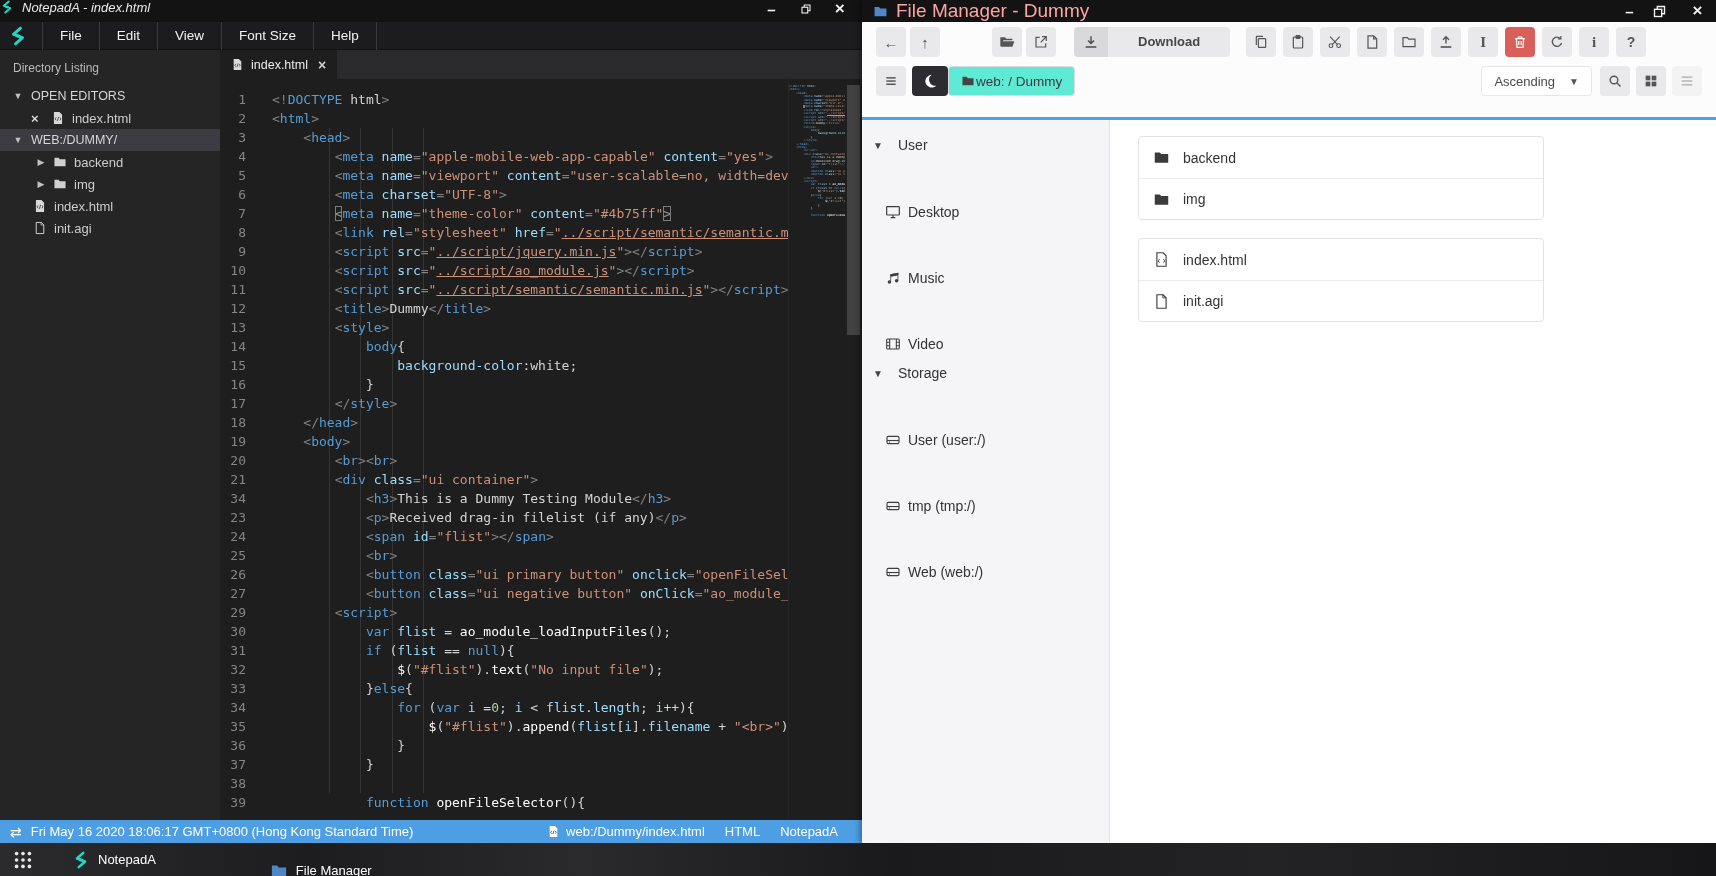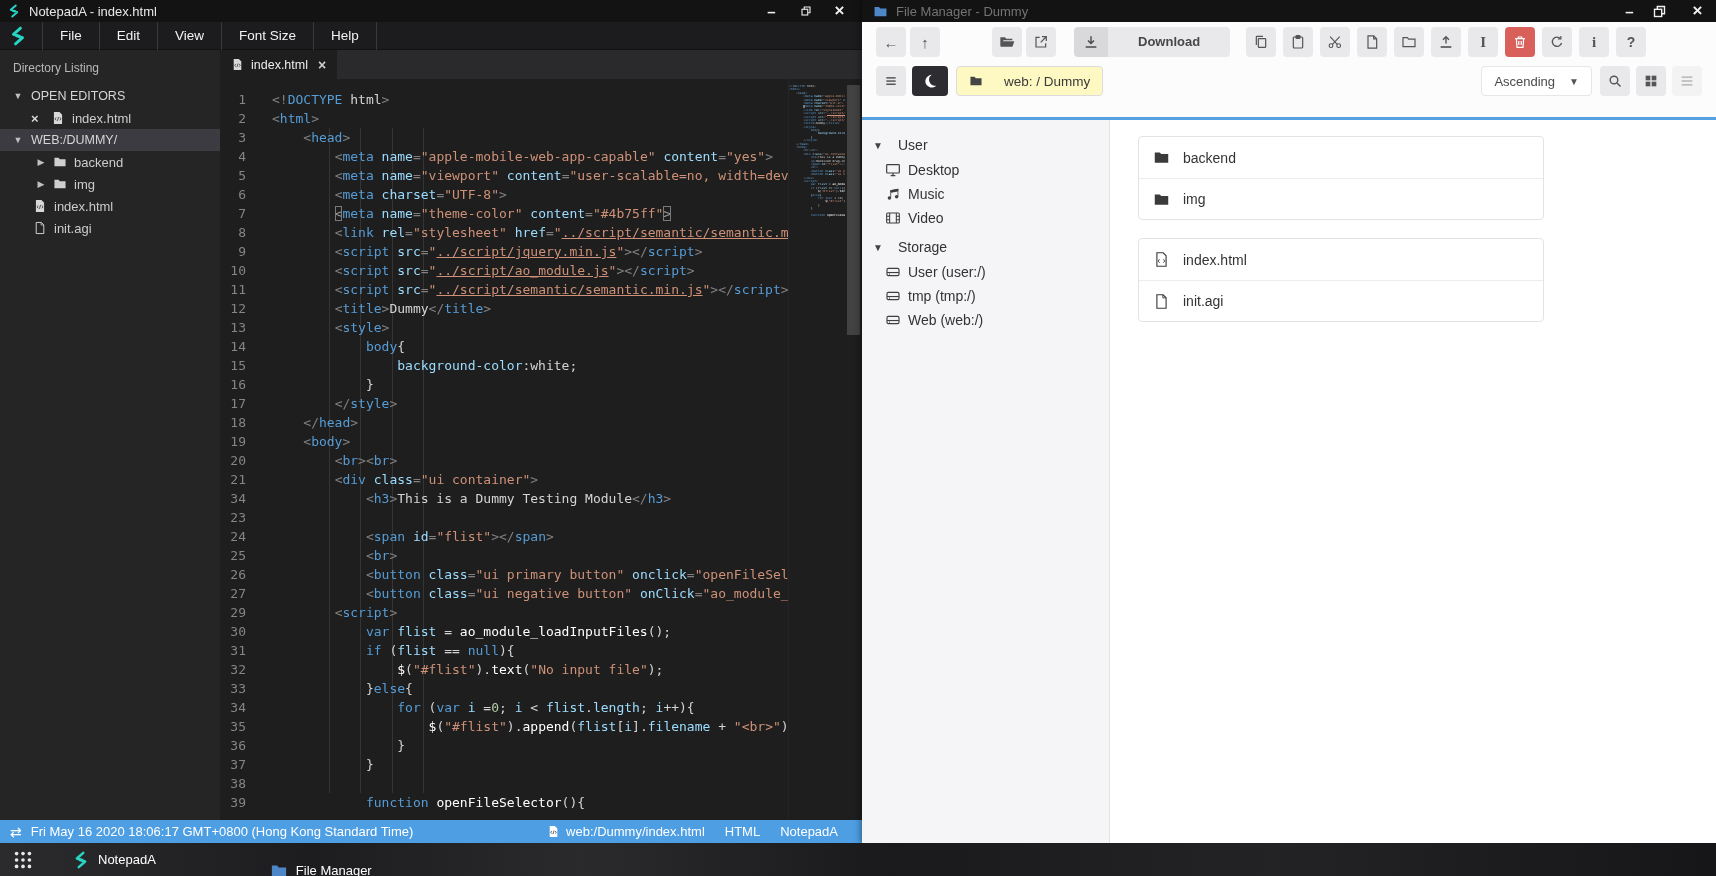--- a/index.html
+++ b/index.html
@@ -20,21 +20,21 @@
     display:flex; align-items:center; padding-left:12px; color:#fff;
   }
   .tb-apps-grid { width:22px; height:22px; color:#e8e8e8; cursor:pointer; }
   .tb-entry { display:flex; align-items:center; gap:8px; margin-left:32px; height:33px; padding:0 6px; cursor:pointer; }
   .tb-entry:last-child { margin-left:102px;margin-top:22px; }
   .tb-entry .icn { width:18px; height:18px; }
   .tb-label { font-size:13px; color:#fff; }
 
   
   .window-notepad { position:absolute; left:0; top:0; width:862px; height:843px; background:#1e1e1e; display:flex; flex-direction:column; }
-  .np-titlebar { height:22px; background:#131314; display:flex; align-items:center; padding-left:7px; flex:none; }
+  .np-titlebar { height:22px; background:#131314; display:flex; align-items:flex-start; flex:none;font-style:italic; }
   .np-titlebar .icn.logo-sm { width:14px; height:14px; margin-right:8px; }
   .np-title { color:#e9e9e9; font-size:13px; }
   .win-controls { margin-left:auto; display:flex; gap:13px; padding-right:12px; align-items:center; }
   .win-btn { width:21px; height:18px; display:flex; align-items:center; justify-content:center; color:#f0f0f0; cursor:pointer; }
   .win-btn.minimize { font-size:15px; font-weight:bold; }
   .win-btn.close { font-size:17px; font-weight:bold; }
   .win-btn .icn { width:12px; height:12px; color:#f0f0f0; }
 
   .np-menubar { height:28px; background:#1c1c1e; display:flex; align-items:center; flex:none; border-bottom:1px solid #111; }
   .np-menubar .icn.logo-lg { width:20px; height:20px; margin:0 14px 0 8px; }
@@ -88,48 +88,48 @@
   .np-status { height:23px; background:#4d9ee3; flex:none; display:flex; align-items:center; color:#fff; font-size:13px; padding:0 24px 0 10px; }
   .np-status .sync-arrows { font-size:14px; margin-right:9px; }
   .np-status-right { margin-left:auto; display:flex; align-items:center; gap:20px; }
   .np-status-file { display:flex; align-items:center; gap:6px; }
   .np-status-file .icn { width:13px; height:13px; color:#ffffff; }
 
   
   .window-fm { position:absolute; left:862px; top:0; width:854px; height:843px; background:#fff; display:flex; flex-direction:column; box-shadow:-2px 0 6px rgba(0,0,0,0.35); }
   .fm-titlebar { height:22px; background:#131314; display:flex; align-items:center; padding-left:11px; flex:none; }
   .fm-titlebar .icn { width:15px; height:15px; margin-right:8px; }
-  .fm-title { color:#737373; font-size:13px; }
+  .fm-title { color:#fca5a5; font-size:19px; }
   .fm-titlebar .win-controls { padding-right:8px; }
 
   .fm-toolbar1 { height:40px; background:#fcfcfc; display:flex; align-items:center; padding-left:14px; flex:none; }
   .fm-toolbar2 { height:55px; background:#fcfcfc; display:flex; align-items:flex-start; padding:4px 14px 0 14px; flex:none; }
   .tbtn { width:30px; height:30px; background:#e9e9eb; border-radius:4px; display:flex; align-items:center; justify-content:center; color:#555; cursor:pointer; flex:none; }
   .tbtn .icn { width:16px; height:16px; }
   .tbtn.txt { font-size:15px; color:#555; }
   .tbtn.serif { font-family:"Liberation Serif", serif; font-weight:bold; font-size:15px; }
   .tbtn.danger { background:#d9605a; color:#fff; }
   .tbtn.dark { background:#2d2d31; color:#fff; width:36px; }
   .tbtn.faded { background:#f3f3f4; color:#bdbdbd; }
   .gap4 { margin-left:4px; } .gap7 { margin-left:7px; } .gap52 { margin-left:52px; } .gap16 { margin-left:16px; } .gap6 { margin-left:6px; }
   .btn-download { display:flex; margin-left:18px; border-radius:4px; overflow:hidden; cursor:pointer; flex:none;justify-content:space-between; }
   .btn-download .dl-ic { width:34px; height:30px; background:#d9d9db; display:flex; align-items:center; justify-content:center; color:#4a4a4a; }
   .btn-download .dl-ic .icn { width:16px; height:16px; }
   .btn-download .dl-label { background:#e9e9eb; height:30px; line-height:30px; padding:0 30px; font-size:13px; font-weight:bold; color:#474747; }
-  .breadcrumb { height:30px; margin-left:8px; background:#fef9c3; border:1px solid #dcdcdf; border-radius:4px; display:flex; align-items:center; gap:21px; padding:0 12px; color:#3a3a3a; font-size:13.5px; cursor:pointer; }
+  .breadcrumb { height:30px; background:#5eead4; border:1px solid #dcdcdf; border-radius:4px; display:flex; align-items:center; gap:1px; padding:0 12px; color:#3a3a3a; font-size:13.5px; cursor:pointer; }
   .breadcrumb .icn { width:14px; height:14px; color:#454545; }
   .fm-right-tools { margin-left:auto; display:flex; align-items:flex-start; }
   .sort-box { height:30px; background:#fff; border:1px solid #e6e6e8; border-radius:4px; display:flex; align-items:center; gap:14px; padding:0 12px; font-size:13px; color:#4a4a4a; cursor:pointer; margin-right:8px; }
   .sort-box .caret { font-size:10px; color:#555; }
 
   .fm-content { flex:1; border-top:3px solid #55a2e2; display:flex; min-height:0; }
   .fm-sidebar { width:248px; background:#f5f5f7; border-right:1px solid #e4e4e7; padding-top:12px; flex:none; }
   .fm-section-header { display:flex; align-items:center; gap:16px; padding-left:11px; height:26px; font-size:14px; color:#333; cursor:pointer; }
   .fm-section-header .arrow { font-size:10px; color:#444; width:9px; }
-  .fm-side-item { display:flex; align-items:center; gap:7px; padding-left:23px; height:24px; font-size:14px; color:#333; cursor:pointer; }
+  .fm-side-item { display:flex; align-items:center; gap:7px; padding-left:23px; height:24px; font-size:14px; color:#333; cursor:pointer;margin-top:42px; }
   .fm-side-item .icn { width:16px; height:16px; color:#3f3f3f; }
   .fm-section { margin-bottom:4px; }
 
   .fm-files { flex:1; padding:16px 0 0 28px; background:#fff; overflow:hidden; }
   .fgroup { width:406px; border:1px solid #e3e3e6; border-radius:4px; background:#fff; margin-bottom:18px; }
   .frow { height:41px; display:flex; align-items:center; padding-left:14px; gap:13px; font-size:14px; color:#333; cursor:pointer; }
   .frow + .frow { border-top:1px solid #ececef; }
   .frow .icn { width:17px; height:17px; color:#3b3b3b; }
 </style>
 </head>
@@ -335,20 +335,21 @@
               <div class="cl">
                 <span class="ln">21</span>
                 <span class="ct"><span class="tk w">        </span><span class="tk p">&lt;</span><span class="tk k">div</span><span class="tk w"> </span><span class="tk a">class</span><span class="tk p">=</span><span class="tk s">"ui container"</span><span class="tk p">&gt;</span></span>
               </div>
               <div class="cl">
                 <span class="ln">34</span>
                 <span class="ct"><span class="tk w">            </span><span class="tk p">&lt;</span><span class="tk k">h3</span><span class="tk p">&gt;</span><span class="tk w">This is a Dummy Testing Module</span><span class="tk p">&lt;/</span><span class="tk k">h3</span><span class="tk p">&gt;</span></span>
               </div>
               <div class="cl">
                 <span class="ln">23</span>
+                <span class="ct"><span class="tk w">            </span><span class="tk p">&lt;</span><span class="tk k">p</span><span class="tk p">&gt;</span><span class="tk w">Received drag-in filelist (if any)</span><span class="tk p">&lt;/</span><span class="tk k">p</span><span class="tk p">&gt;</span></span>
               </div>
               <div class="cl">
                 <span class="ln">24</span>
                 <span class="ct"><span class="tk w">            </span><span class="tk p">&lt;</span><span class="tk k">span</span><span class="tk w"> </span><span class="tk a">id</span><span class="tk p">=</span><span class="tk s">"flist"</span><span class="tk p">&gt;</span><span class="tk p">&lt;/</span><span class="tk k">span</span><span class="tk p">&gt;</span></span>
               </div>
               <div class="cl">
                 <span class="ln">25</span>
                 <span class="ct"><span class="tk w">            </span><span class="tk p">&lt;</span><span class="tk k">br</span><span class="tk p">&gt;</span></span>
               </div>
               <div class="cl">

